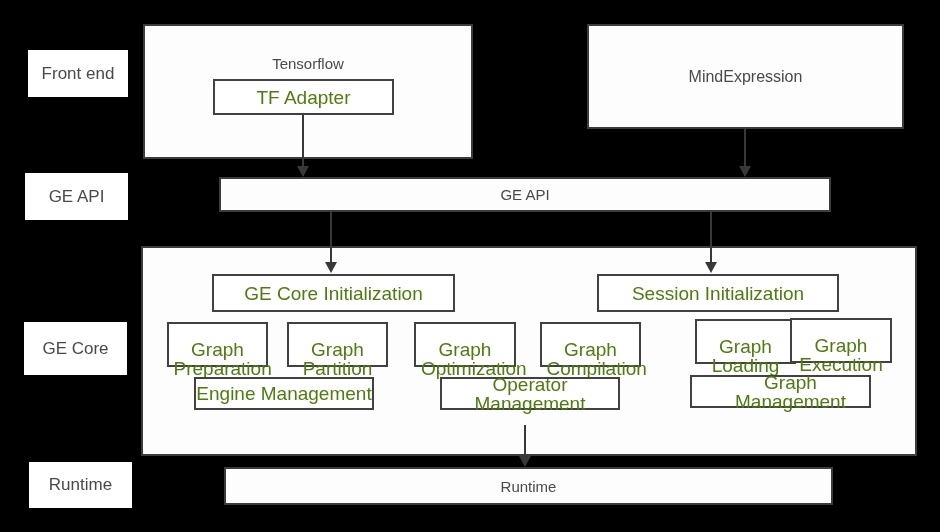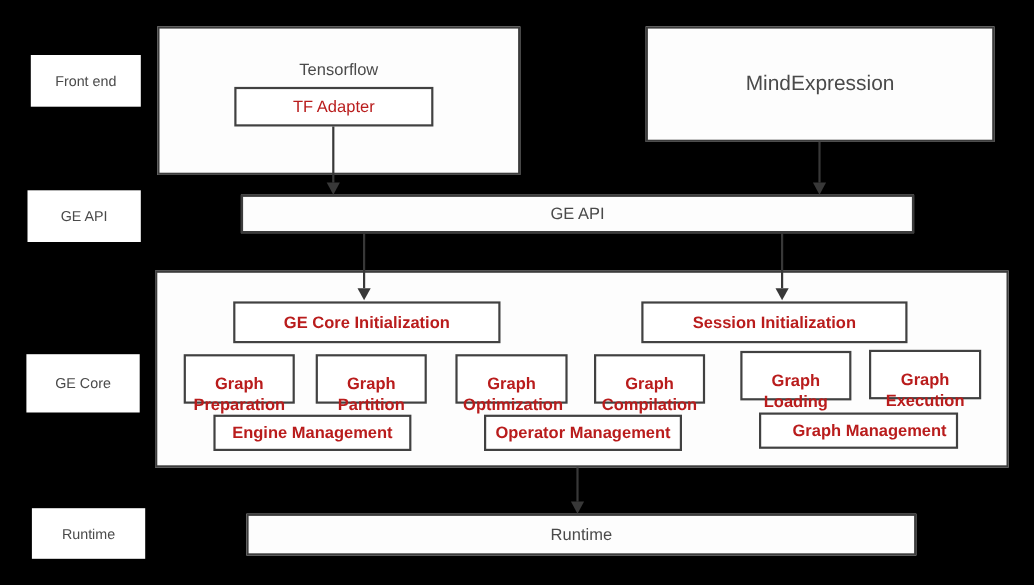--- a/index.html
+++ b/index.html
@@ -9,21 +9,21 @@
     font-family: "Liberation Sans", "DejaVu Sans", sans-serif;
     position: relative;
     overflow: hidden;
   }
   .stage { position: absolute; left: 0; top: 0; width: 940px; height: 532px; background: #000000; }
 
   .side-label {
     position: absolute;
     background: #ffffff;
     color: #4a4a4a;
-    font-size: 13px;
+    font-size: 17px;
     display: flex; align-items: center; justify-content: center;
     z-index: 2;
   }
 
   .whitebox {
     position: absolute;
     background: #fdfdfd;
     border: 2px solid #3c3c3c;
     color: #4a4a4a;
     z-index: 1;
@@ -35,22 +35,22 @@
     left: 0; right: 0; top: 29px;
     text-align: center;
     font-size: 15px;
     color: #4a4a4a;
   }
 
   .inner {
     position: absolute;
     background: #ffffff;
     border: 2px solid #414141;
-    color: #b91c1c;
-    font-size: 15px;
+    color: #4d7c0f;
+    font-size: 19px;
     display: flex; align-items: center; justify-content: center;
     text-align: center;
     z-index: 3;
   }
   .inner span { display: block; line-height: 19px; }
   .stage-box span { max-width: 88px; margin-top: 28px; }
 
   .bar {
     position: absolute;
     background: #fdfdfd;
@@ -85,50 +85,50 @@
   <div class="side-label" style="left:24px; top:322px; width:103px; height:53px;">GE Core</div>
   <div class="side-label" style="left:29px; top:462px; width:103px; height:46px;">Runtime</div>
 
   <div class="whitebox" style="left:143px; top:24px; width:330px; height:135px;">
     <div class="box-title">Tensorflow</div>
     <div class="inner" style="left:68px; top:53px; width:181px; height:36px;">
       <span>TF Adapter</span>
     </div>
   </div>
 
-  <div class="whitebox centered" style="left:587px; top:24px; width:317px; height:105px; font-size:19px;">
+  <div class="whitebox centered" style="left:587px; top:24px; width:317px; height:105px; font-size:16px;">
     <span>MindExpression</span>
   </div>
 
   <div class="bar" style="left:219px; top:177px; width:612px; height:35px;">
     <span>GE API</span>
   </div>
 
-  <div class="whitebox" style="left:141px; top:246px; width:776px; height:179px;font-weight:bold;">
+  <div class="whitebox" style="left:141px; top:246px; width:776px; height:210px;">
 
     <div class="inner" style="left:69px; top:26px; width:243px; height:38px;">
       <span>GE Core Initialization</span>
     </div>
-    <div class="inner" style="left:440px; top:26px; width:242px; height:38px;">
+    <div class="inner" style="left:454px; top:26px; width:242px; height:38px;">
       <span>Session Initialization</span>
     </div>
 
     <div class="inner stage-box" style="left:24px; top:74px; width:101px; height:45px;">
       <span>Graph Preparation</span>
     </div>
     <div class="inner stage-box" style="left:144px; top:74px; width:101px; height:45px;">
       <span>Graph Partition</span>
     </div>
     <div class="inner stage-box" style="left:271px; top:74px; width:102px; height:45px;">
       <span>Graph Optimization</span>
     </div>
     <div class="inner stage-box" style="left:397px; top:74px; width:101px; height:45px;">
       <span>Graph Compilation</span>
     </div>
-    <div class="inner stage-box" style="left:530px; top:71px; width:101px; height:45px;align-items:center;">
+    <div class="inner stage-box" style="left:552px; top:71px; width:101px; height:45px;align-items:center;">
       <span>Graph Loading</span>
     </div>
     <div class="inner stage-box" style="left:647px; top:70px; width:102px; height:45px;">
       <span>Graph Execution</span>
     </div>
 
     <div class="inner" style="left:51px; top:129px; width:180px; height:33px;">
       <span>Engine Management</span>
     </div>
     <div class="inner" style="left:297px; top:129px; width:180px; height:33px;">

